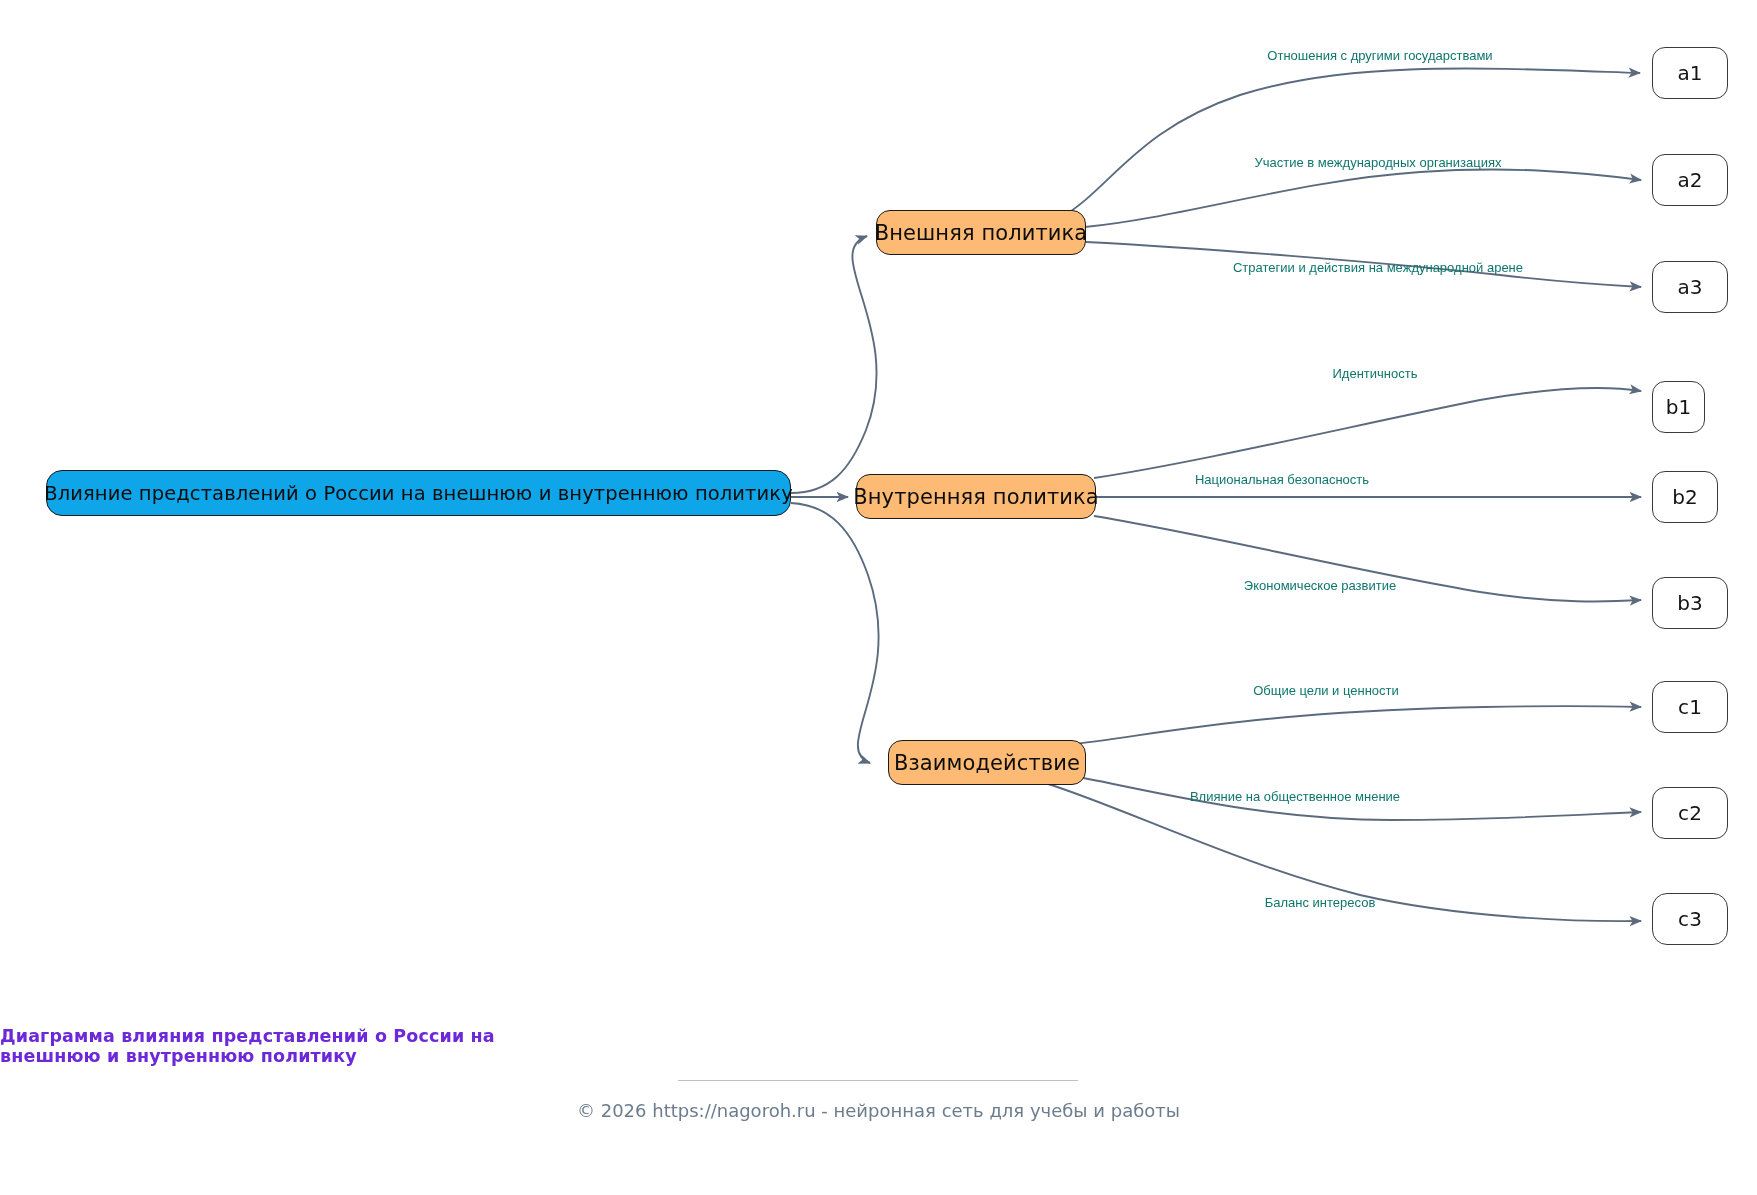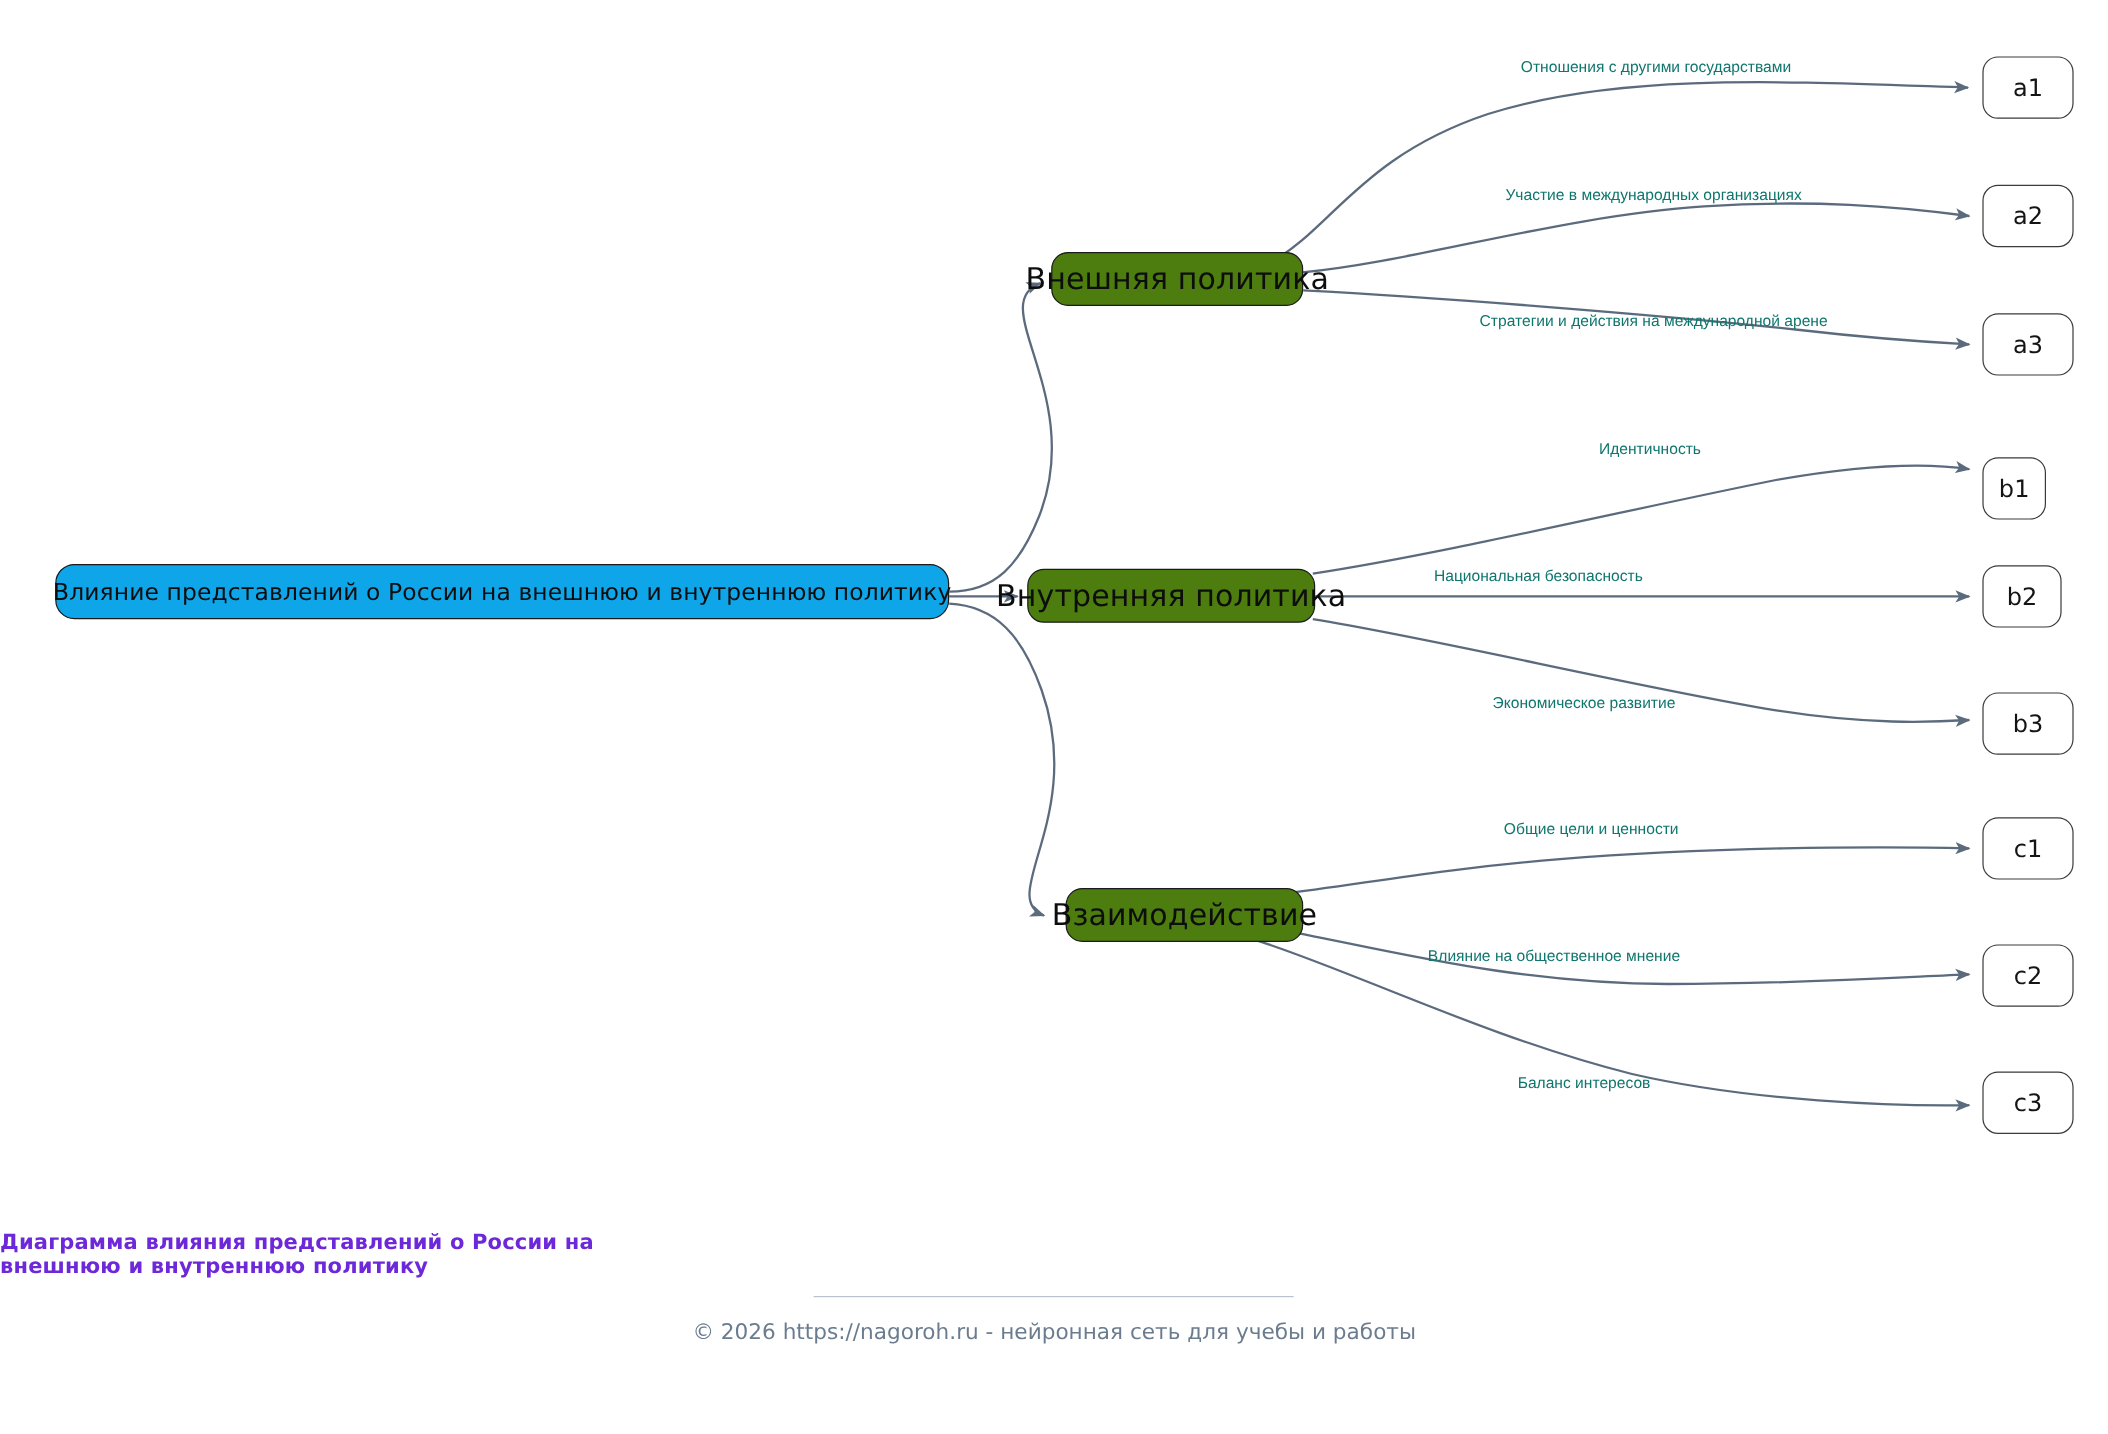--- a/index.html
+++ b/index.html
@@ -25,23 +25,23 @@
     letter-spacing:.1px;
   }
   .node-root{
     background:#0ea5e9;
     border:1.6px solid #1b1b1b;
     color:#0d0d0d;
     font-size:19.5px;
     border-radius:16px;
   }
   .node-branch{
-    background:#4d7c0f;
+    background:#fdba74;
     color:#0d0d0d;
-    font-size:25px;
+    font-size:21px;
     border-radius:14px;
   }
   .node-leaf{
     background:#ffffff;
     color:#141414;
     font-size:20px;
     border-radius:13px;
     border:1.7px solid #3a3a3a;
   }
 
@@ -138,21 +138,21 @@
 <div class="node node-leaf" style="left:1652px;top:577px;width:76px;height:52px;">
   <span>b3</span>
 </div>
 
 <div class="node node-leaf" style="left:1652px;top:681px;width:76px;height:52px;">
   <span>c1</span>
 </div>
 <div class="node node-leaf" style="left:1652px;top:787px;width:76px;height:52px;">
   <span>c2</span>
 </div>
-<div class="node node-leaf" style="left:1652px;top:893px;width:76px;height:52px;">
+<div class="node node-leaf" style="left:1652px;top:893px;width:76px;height:52px;border-radius:15px;">
   <span>c3</span>
 </div>
 
 <div class="edge-label" style="left:1190px;top:48px;width:380px;">Отношения с другими государствами</div>
 <div class="edge-label" style="left:1168px;top:155px;width:420px;">Участие в международных организациях</div>
 <div class="edge-label" style="left:1128px;top:260px;width:500px;">Стратегии и действия на международной арене</div>
 
 <div class="edge-label" style="left:1180px;top:366px;width:390px;">Идентичность</div>
 <div class="edge-label" style="left:1032px;top:472px;width:500px;">Национальная безопасность</div>
 <div class="edge-label" style="left:1120px;top:578px;width:400px;">Экономическое развитие</div>

